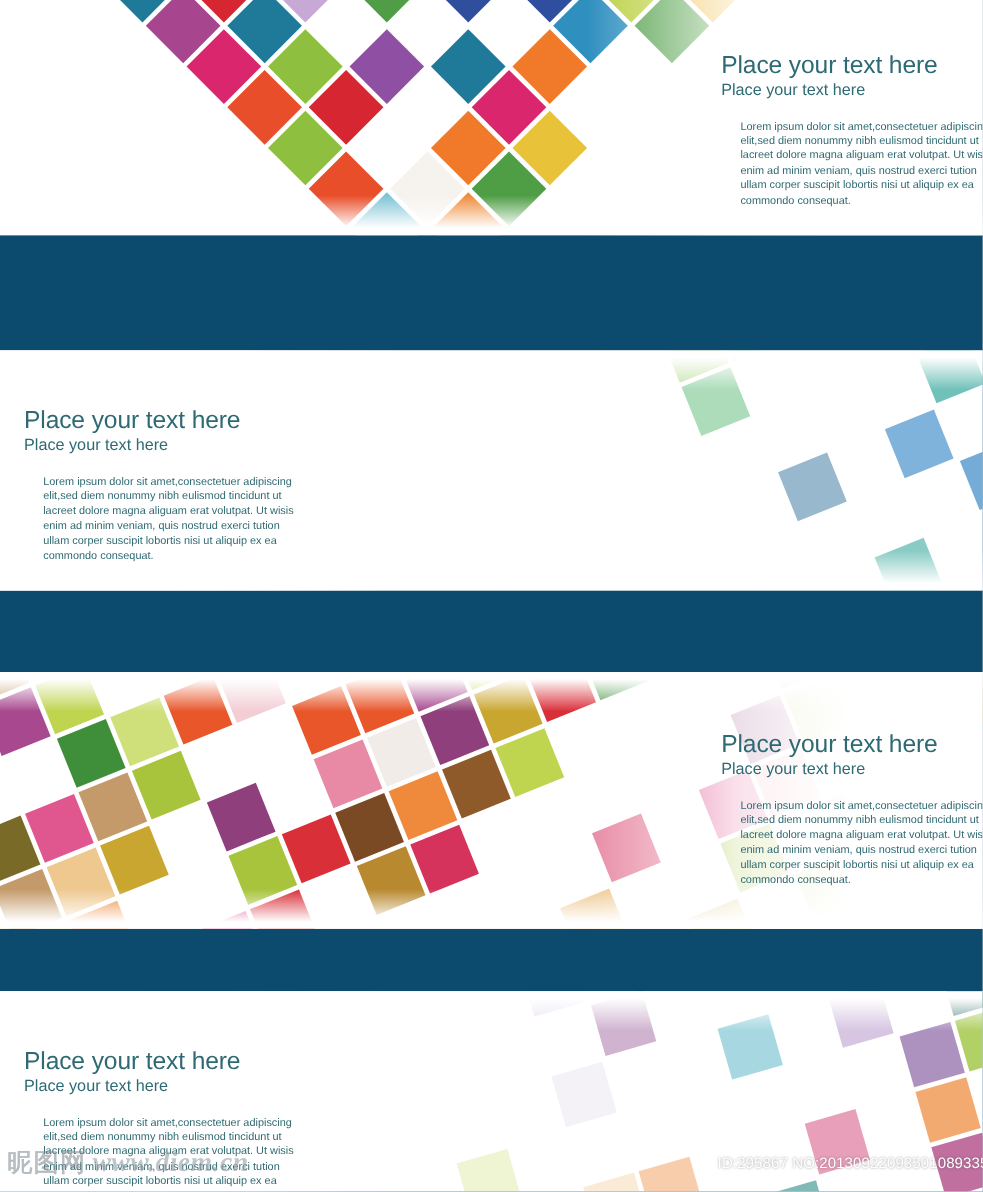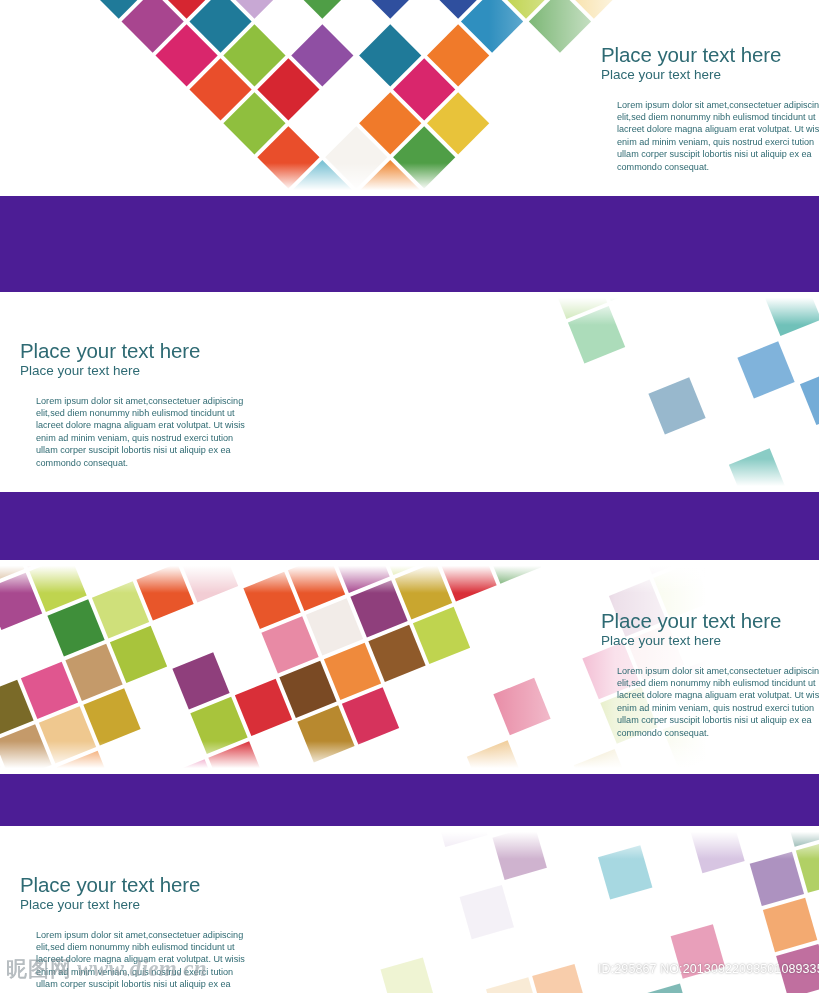--- a/index.html
+++ b/index.html
@@ -11,21 +11,21 @@
   body {
     width: 819px;
     height: 993px;
     position: relative;
     overflow: hidden;
     font-family: "Liberation Sans", sans-serif;
   }
   .page {
     position: absolute;
     inset: 0;
-    background: #4c1d95;
+    background: #0c4a6e;
   }
 
   
   .banner {
     position: absolute;
     left: 0;
     width: 819px;
     overflow: hidden;
     background: #ffffff;
   }

